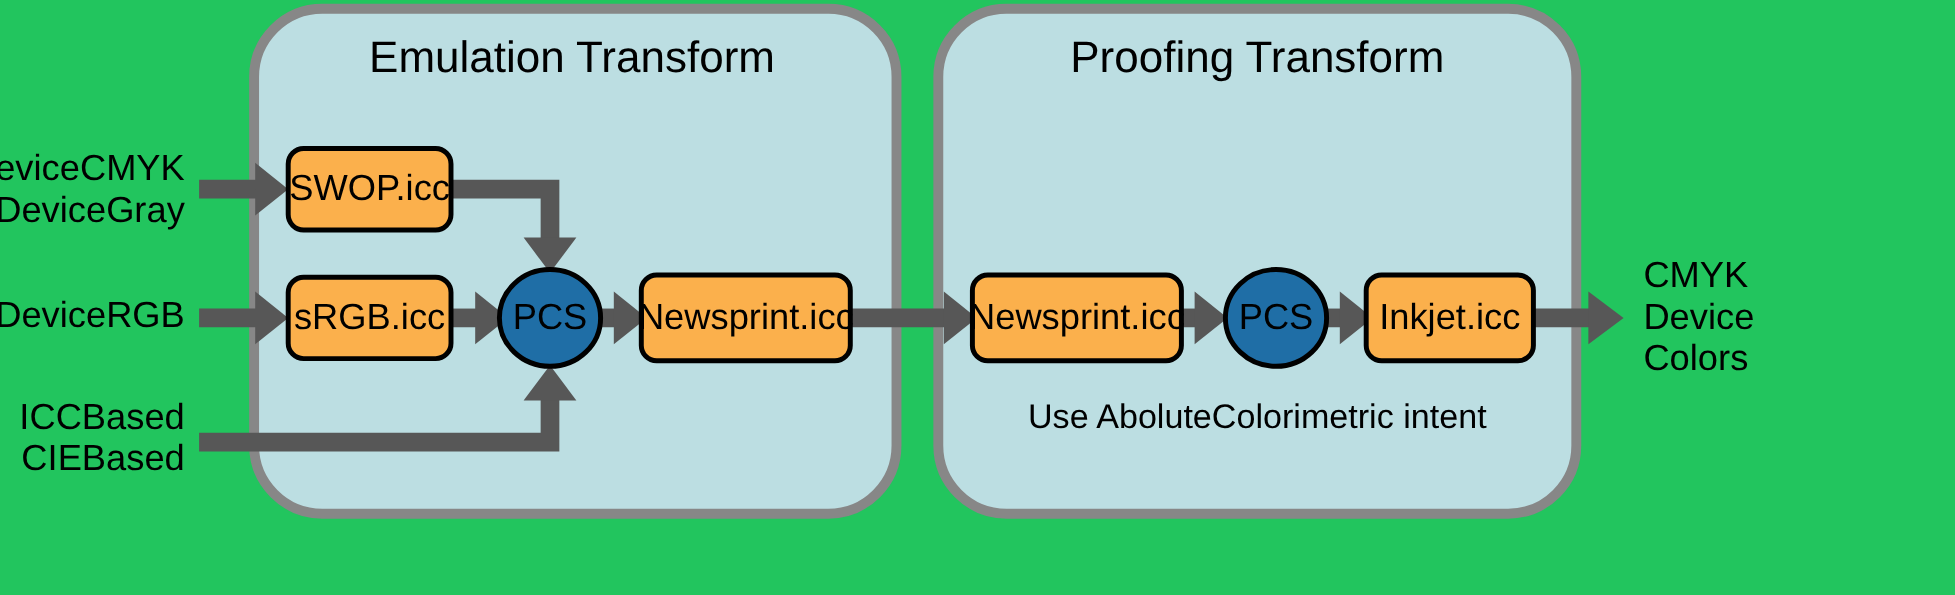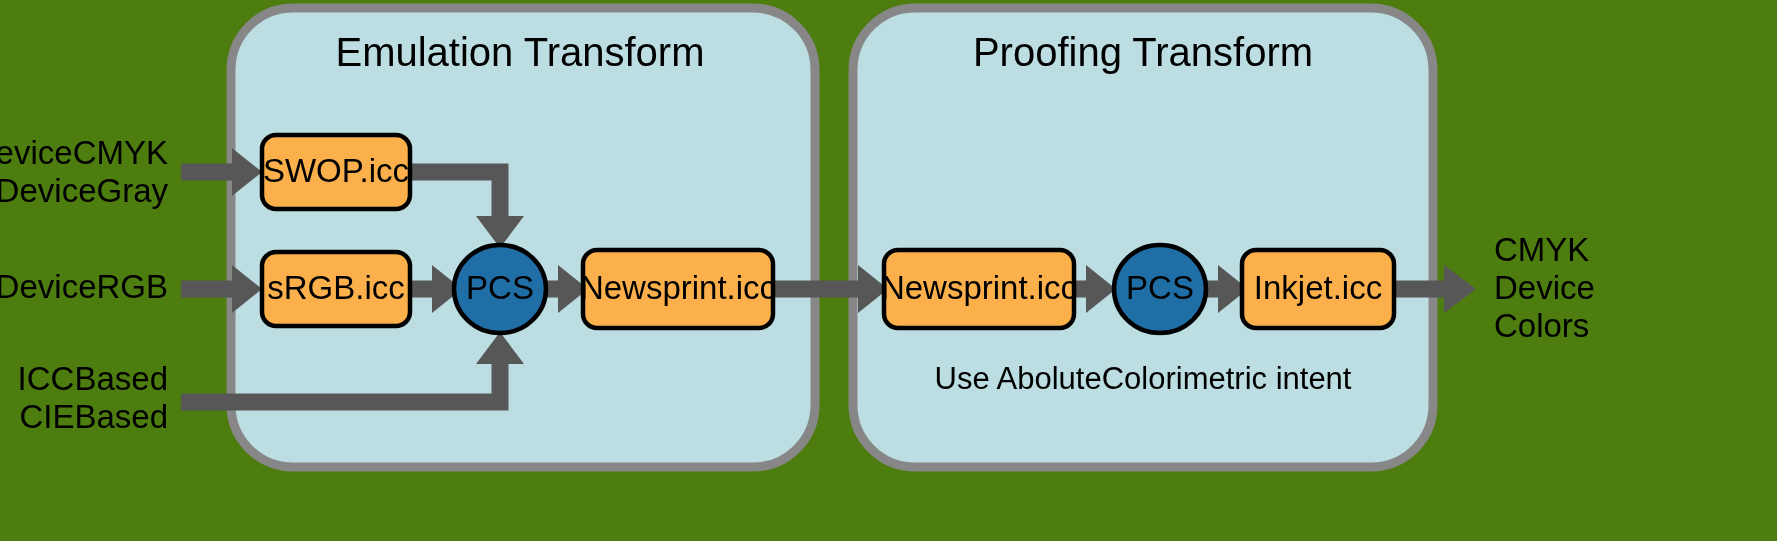--- a/index.html
+++ b/index.html
@@ -1,18 +1,18 @@
 <!DOCTYPE html>
 <html><head>
 <meta charset="utf-8">
 <style>
   html, body { margin:0; padding:0; background:#ffffff; }
   body { width:1777px; height:541px; overflow:hidden;
          font-family:"Liberation Sans", sans-serif; }
-  #stage { position:relative; width:1777px; height:541px; background:#4d7c0f; }
+  #stage { position:relative; width:1777px; height:541px; background:#22c55e; }
   svg#diagram { position:absolute; left:0; top:0; width:1777px; height:541px; display:block; }
   .panel-fill { fill:#bcdee2; stroke:#878787; stroke-width:9; }
   .node-box   { fill:#fbb04c; stroke:#000000; stroke-width:4.5; }
   .pcs-ellipse{ fill:#1f6ea6; stroke:#000000; stroke-width:4.5; }
   .arrow-path { stroke:#575757; stroke-width:17; fill:none; }
   .arrow-head { fill:#575757; }
   text { font-family:"Liberation Sans", sans-serif; fill:#000000; }
   .panel-title { font-size:40px; text-anchor:middle; dominant-baseline:middle; }
   .node-label  { font-size:33px; text-anchor:middle; dominant-baseline:middle; }
   .pcs-label   { font-size:33px; text-anchor:middle; dominant-baseline:middle; fill:#000; }

